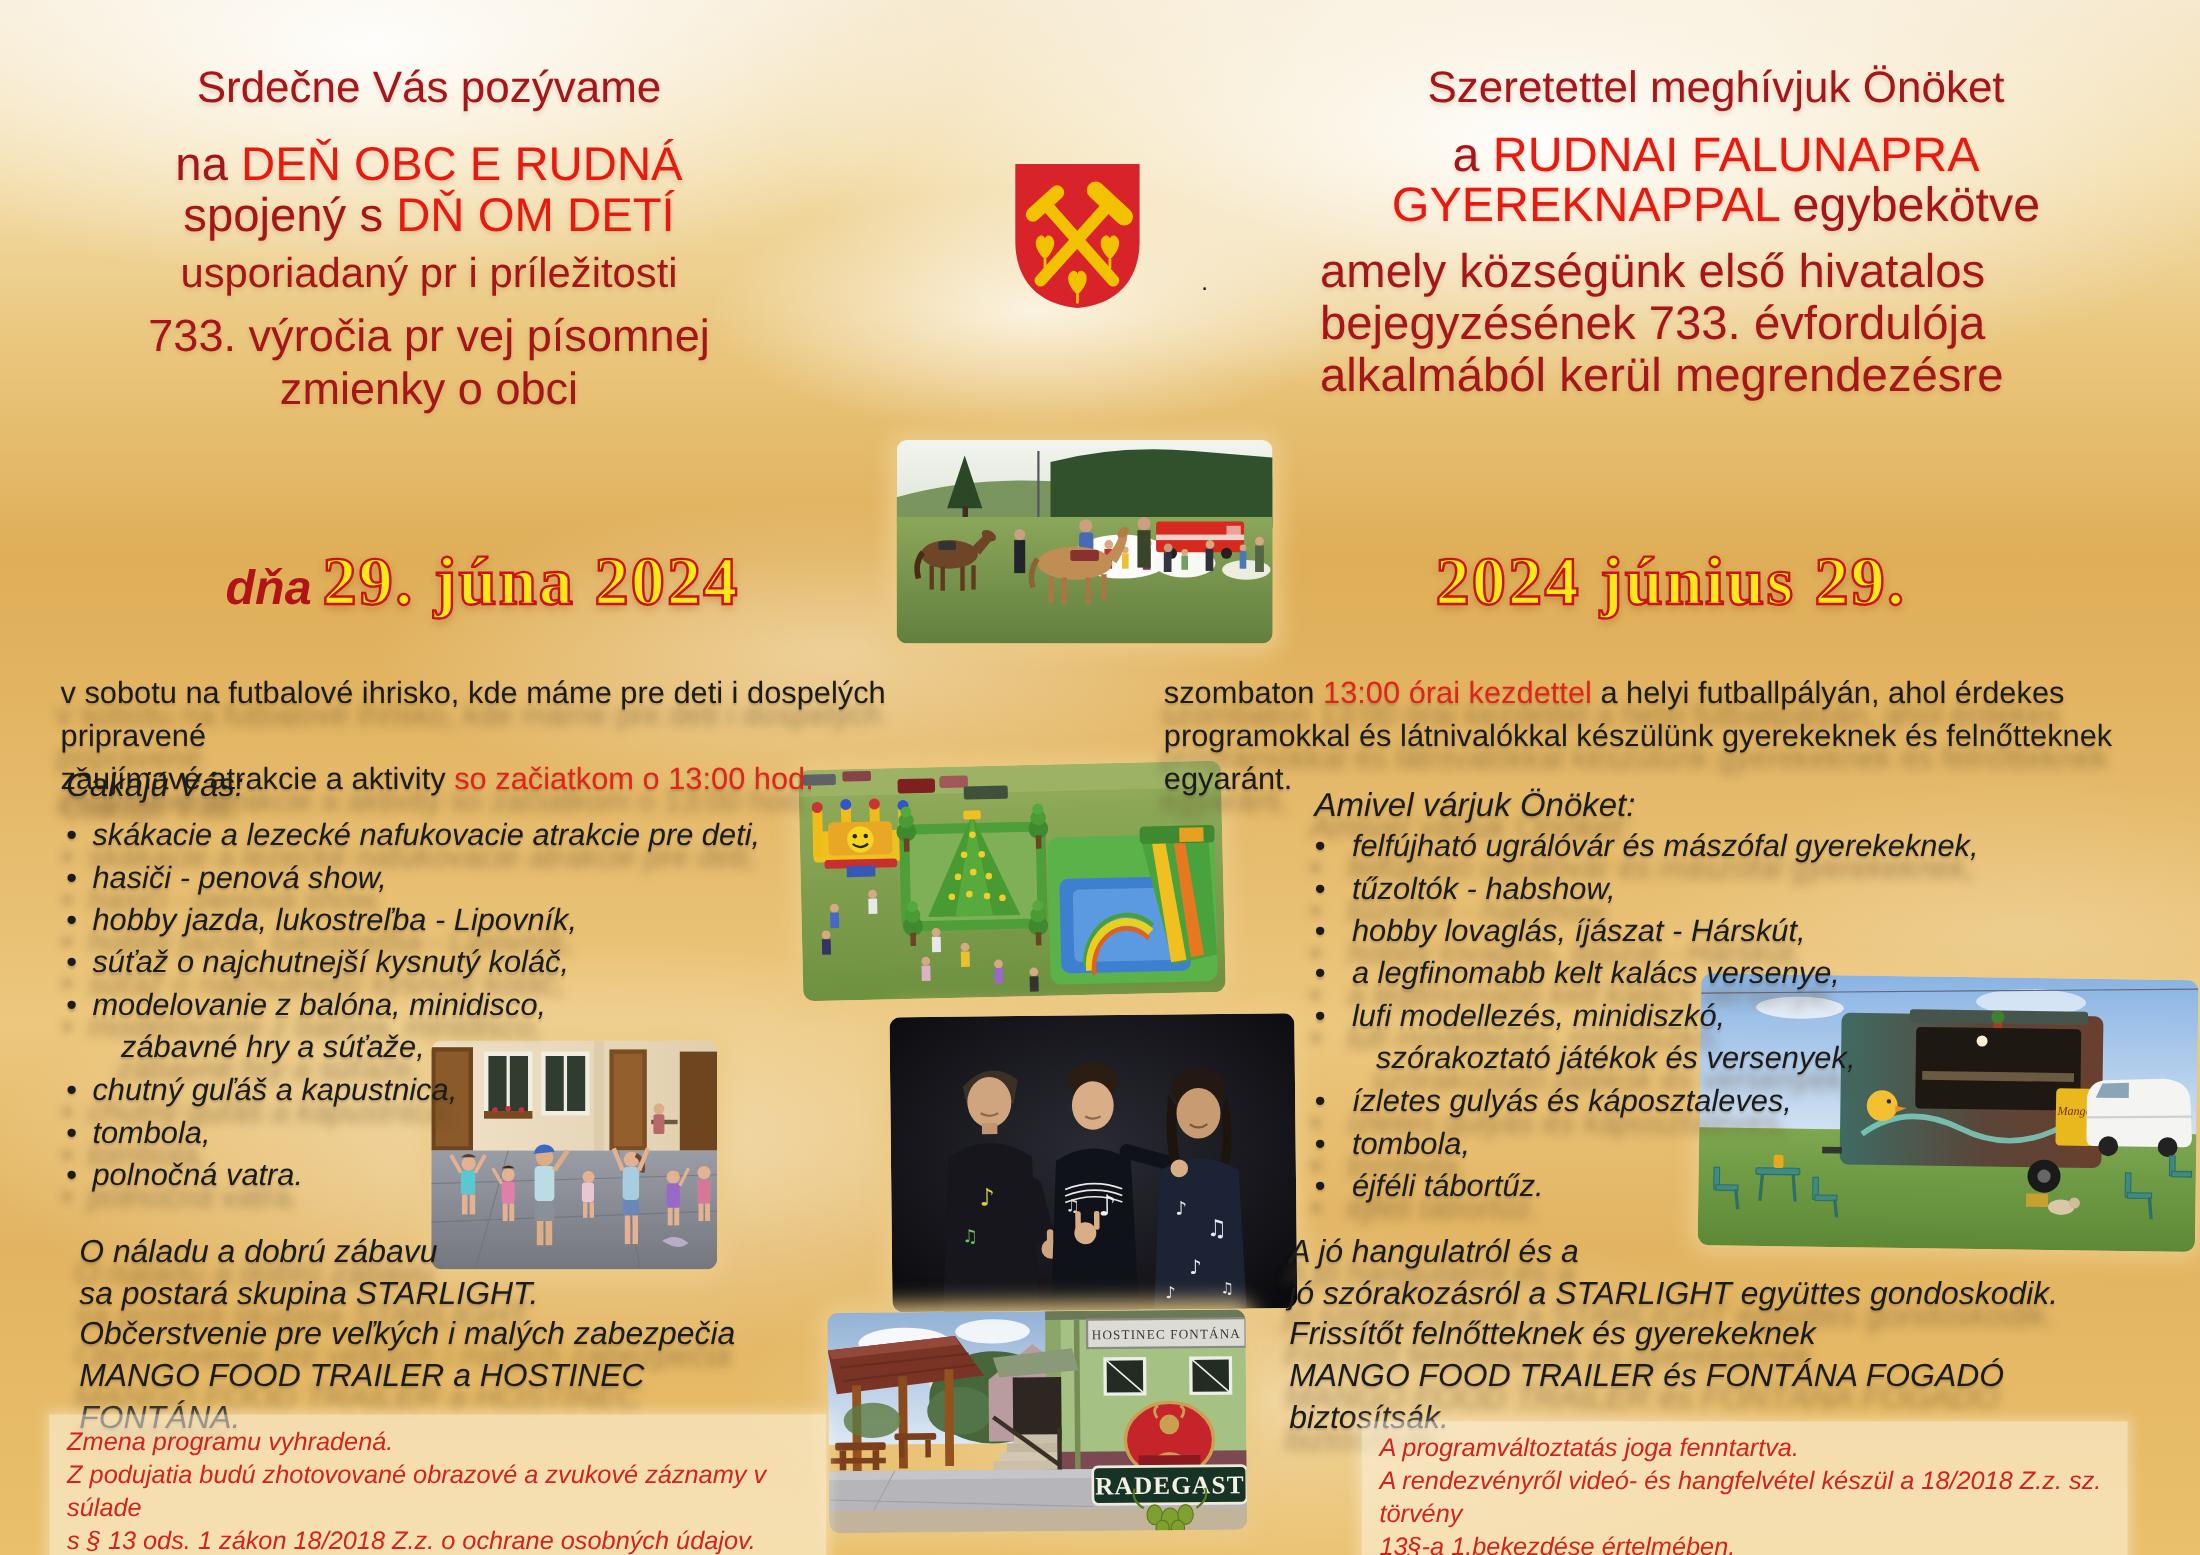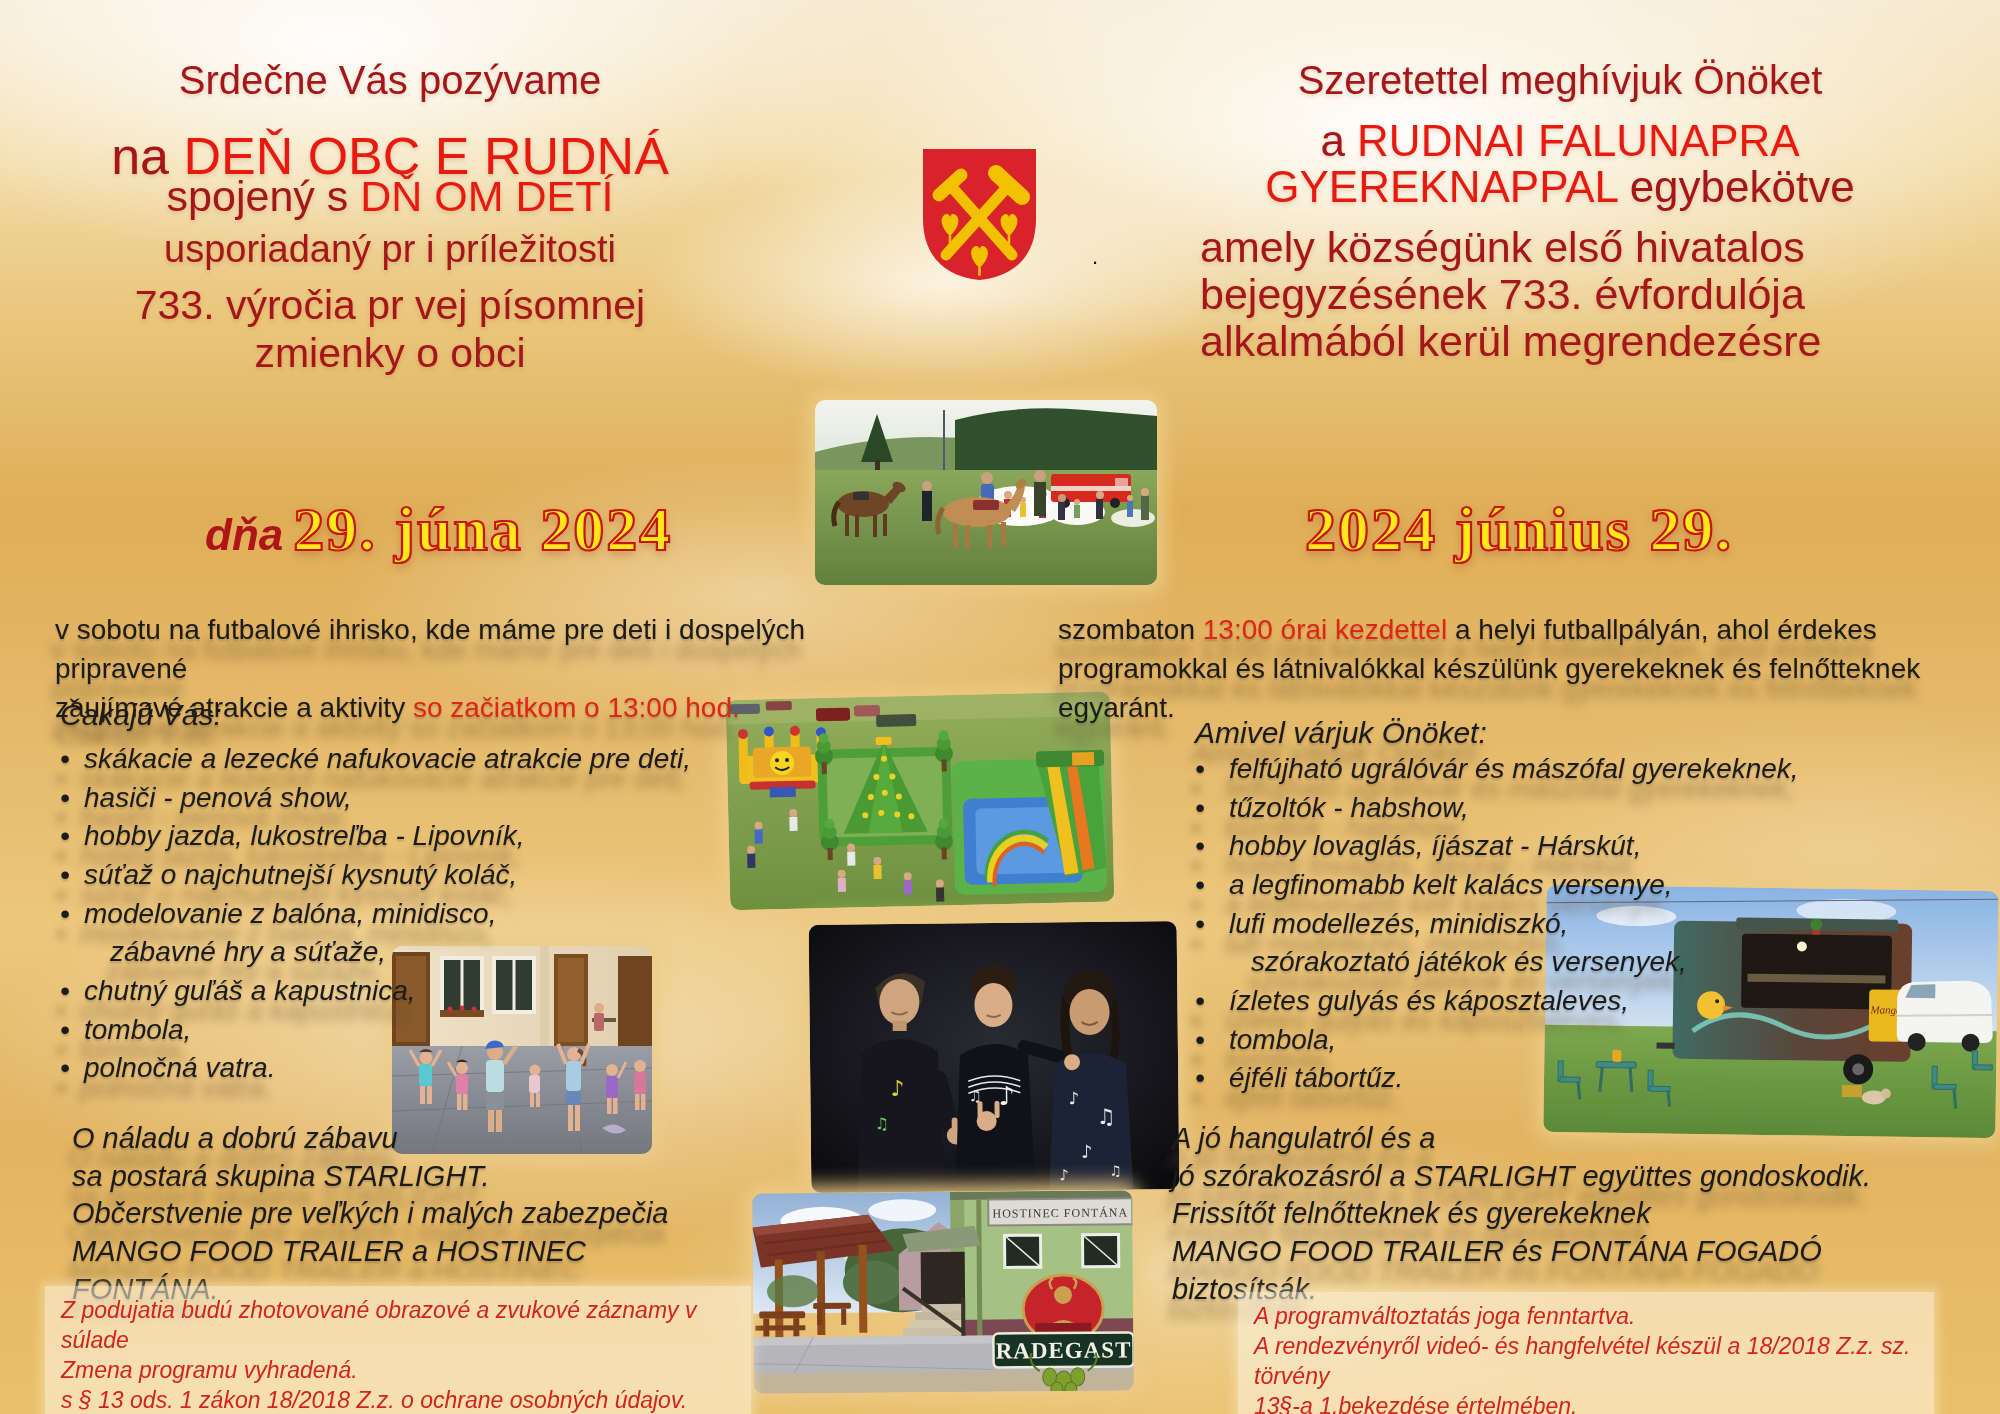--- a/index.html
+++ b/index.html
@@ -624,21 +624,21 @@
             <path d="M0,11 C-9,3 -11,-7 -5,-10.5 C-2,-12 0,-9.5 0,-7.5 C0,-9.5 2,-12 5,-10.5 C11,-7 9,3 0,11 Z"></path>
             <rect x="-1.3" y="10" width="2.6" height="9" rx="1"></rect>
           </g>
       </g>
     </svg>
   </div>
   <span class="abs crest-dot" style="left:1092px;top:244px;">.</span>
 
   <div class="abs ctr it dark-red title-soft" style="left:95px;top:58px;width:590px;font-size:40px;">Srdečne Vás pozývame</div>
 
-  <div class="abs ctr title-soft" style="left:55px;top:126px;width:670px;font-size:52px;">
+  <div class="abs ctr title-soft" style="left:55px;top:126px;width:670px;font-size:43px;">
     <span class="it dark-red">na </span><span class="bright-red">DEŇ OBC E RUDNÁ</span>
   </div>
   <div class="abs ctr title-soft" style="left:55px;top:172px;width:670px;font-size:43px;">
     <span class="it dark-red">spojený s </span><span class="bright-red">DŇ OM DETÍ</span>
   </div>
 
   <div class="abs ctr it dark-red title-soft" style="left:55px;top:228px;width:670px;font-size:38px;">usporiadaný pr i príležitosti</div>
   <div class="abs ctr it dark-red title-soft" style="left:55px;top:282px;width:670px;font-size:41px;">733. výročia pr vej písomnej</div>
   <div class="abs ctr it dark-red title-soft" style="left:55px;top:330px;width:670px;font-size:41px;">zmienky o obci</div>
 
@@ -667,22 +667,22 @@
   </ul>
 
   <div class="abs outro echo" style="left:72px;top:1120px;width:640px;">
     <div>O náladu a dobrú zábavu</div>
     <div>sa postará skupina STARLIGHT.</div>
     <div>Občerstvenie pre veľkých i malých zabezpečia</div>
     <div>MANGO FOOD TRAILER a HOSTINEC FONTÁNA.</div>
   </div>
 
   <div class="abs disc-box" style="left:45px;top:1286px;width:674px;">
+    <div>Zmena programu vyhradená.</div>
     <div>Z podujatia budú zhotovované obrazové a zvukové záznamy v súlade</div>
-    <div>Zmena programu vyhradená.</div>
     <div>s § 13 ods. 1 zákon 18/2018 Z.z. o ochrane osobných údajov.</div>
   </div>
 
   <div class="abs ctr it dark-red title-soft" style="left:1160px;top:58px;width:800px;font-size:40px;">Szeretettel meghívjuk Önöket</div>
 
   <div class="abs ctr title-soft" style="left:1160px;top:116px;width:800px;font-size:44px;">
     <span class="it dark-red">a </span><span class="bright-red">RUDNAI FALUNAPRA</span>
   </div>
   <div class="abs ctr title-soft" style="left:1130px;top:162px;width:860px;font-size:44px;">
     <span class="bright-red">GYEREKNAPPAL</span><span class="dark-red"> egybekötve</span>

